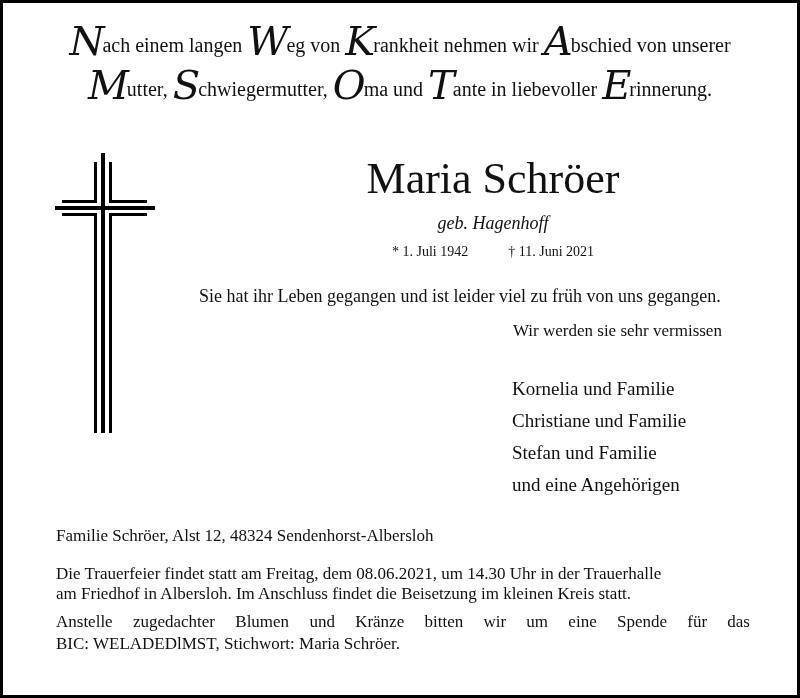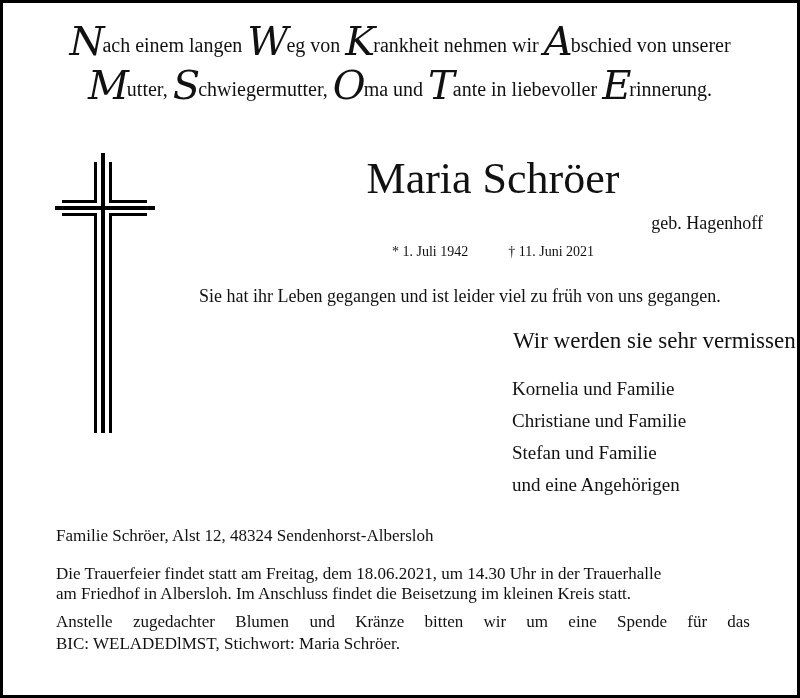--- a/index.html
+++ b/index.html
@@ -33,34 +33,34 @@
   .cross {
     position: absolute; left: 50px; top: 148px;
     width: 104px; height: 284px;
   }
   .name {
     position: absolute; left: 220px; width: 540px; top: 150px;
     text-align: center; font-size: 44px; line-height: 52px;
   }
   .maiden {
     position: absolute; left: 220px; width: 540px; top: 210px;
-    text-align: right; font-size: 18px;
+    text-align: center; font-size: 18px; font-style: italic;
   }
   .dates {
     position: absolute; left: 220px; width: 540px; top: 241px;
     text-align: center; font-size: 14px; white-space: nowrap;
   }
   .dates .gap { display: inline-block; width: 40px; }
   .tagline {
     position: absolute; left: 196px; top: 283px;
     font-size: 18px; white-space: nowrap;
   }
   .miss {
-    position: absolute; left: 510px; top: 325px;
-    font-size: 23px; white-space: nowrap;
+    position: absolute; left: 510px; top: 318px;
+    font-size: 17px; white-space: nowrap;
   }
   .mourners {
     position: absolute; left: 509px; top: 370px;
     font-size: 19px; line-height: 32px;
   }
   .mourners div { white-space: nowrap; }
   .address {
     position: absolute; left: 53px; top: 523px;
     font-size: 17px; white-space: nowrap;
   }
@@ -119,21 +119,21 @@
   <div class="mourners">
     <div>Kornelia und Familie</div>
     <div>Christiane und Familie</div>
     <div>Stefan und Familie</div>
     <div>und eine Angehörigen</div>
   </div>
 
   <div class="address">Familie Schröer, Alst 12, 48324 Sendenhorst-Albersloh</div>
 
   <div class="service">
-    <div>Die Trauerfeier findet statt am Freitag, dem 18.06.2021, um 14.30 Uhr in der Trauerhalle</div>
+    <div>Die Trauerfeier findet statt am Freitag, dem 08.06.2021, um 14.30 Uhr in der Trauerhalle</div>
     <div>am Friedhof in Albersloh. Im Anschluss findet die Beisetzung im kleinen Kreis statt.</div>
   </div>
 
   <div class="donation">
     <span class="l">Anstelle zugedachter Blumen und Kränze bitten wir um eine Spende für das</span>
     <span class="last">BIC: WELADEDlMST, Stichwort: Maria Schröer.</span>
   </div>
 
 </div>
 

